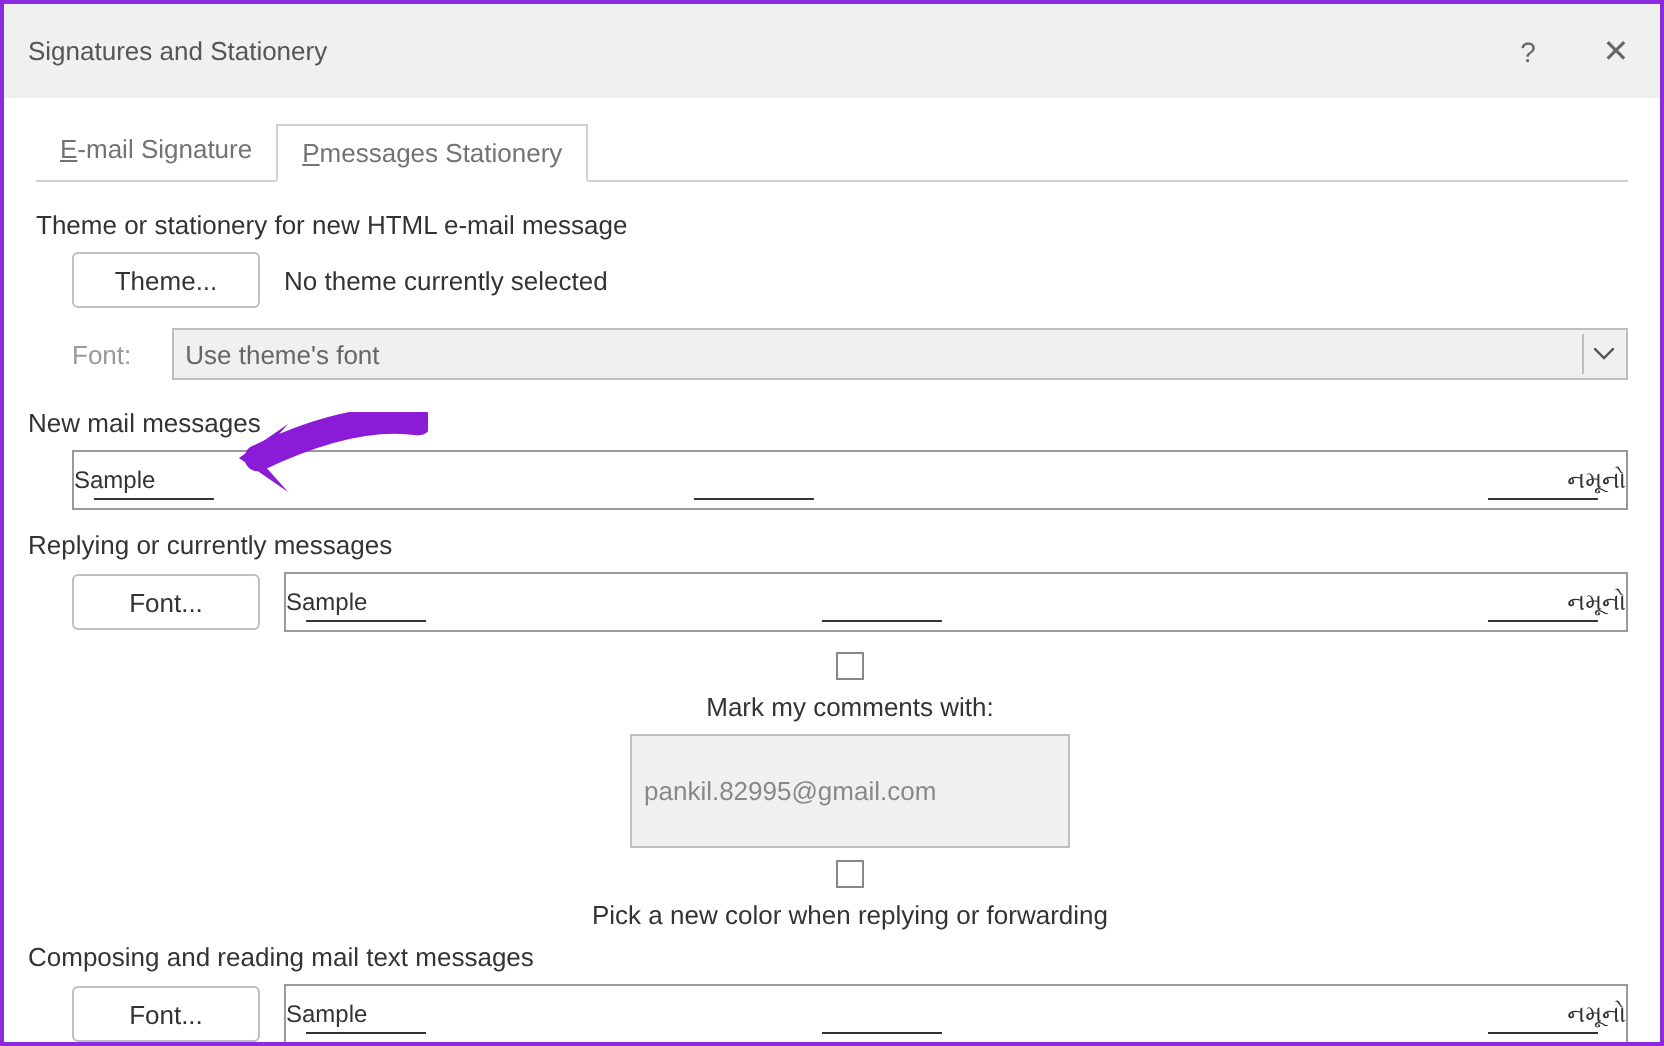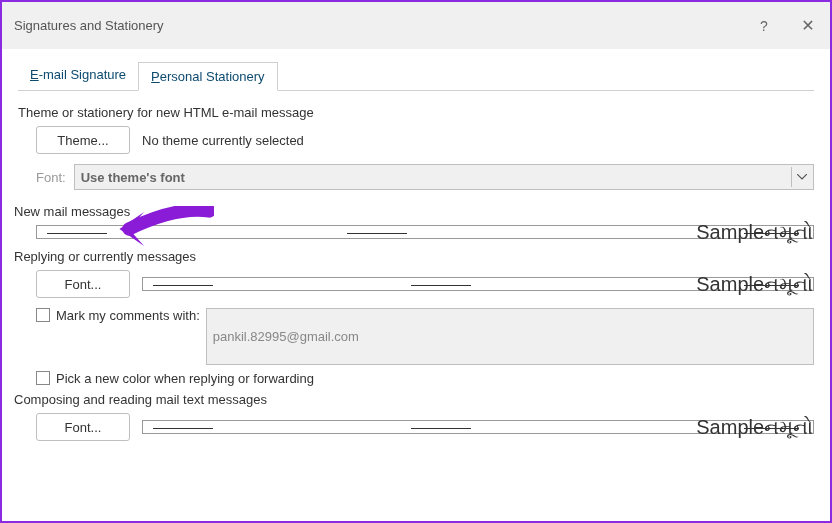--- a/index.html
+++ b/index.html
@@ -2,53 +2,53 @@
 <html><head>
 <meta charset="utf-8">
 <style>
 * { box-sizing: border-box; font-family: "Segoe UI", Tahoma, sans-serif; }
 body { margin: 0; background: #fff; width: 832px; height: 523px; border: 2px solid #8a2be2; position: relative; overflow: hidden; }
 .titlebar { display: flex; align-items: center; height: 47px; background: #f0f0f0; font-size: 13px; color: #555; padding-left: 12px; }
 .titlebar .title { flex: 1; }
 .titlebar .ctrl { width: 44px; height: 34px; display: flex; align-items: center; justify-content: center; color: #666; font-size: 14px; }
 .titlebar .close { font-size: 16px; }
 .tabs { display: flex; padding-left: 16px; margin-top: 12px; }
-.tab { padding: 6px 12px 6px; font-size: 13px; color: #0c4a6e; border-bottom: 2px solid transparent; cursor: pointer; }
+.tab { padding: 6px 12px 6px; font-size: 13px; color: #737373; border-bottom: 2px solid transparent; cursor: pointer; }
 .tab.active { border: 1px solid #d0d0d0; border-bottom: 1px solid #fff; background: #fff; position: relative; top: 1px; }
 .tab .ul { text-decoration: underline; }
 .sep { border-top: 1px solid #d0d0d0; margin: 0 16px; }
 .content { padding: 8px 16px 0 16px; font-size: 13px; color: #333; }
 .section-label { margin-top: 6px; margin-bottom: 6px; }
 .row { display: flex; align-items: center; gap: 12px; margin: 4px 0 10px 18px; }
 .btn { min-width: 94px; height: 28px; background: #fff; border: 1px solid #bfbfbf; border-radius: 3px; font-size: 13px; color: #333; cursor: pointer; display: inline-flex; align-items: center; justify-content: center; }
-.sel-row { display: flex; align-items: center; gap: 8px; margin: 0 0 14px 18px; }
+.sel-row { display: flex; align-items: center; gap: 20px; margin: 0 0 14px 18px; }
 .lbl-disabled { color: #999; }
-.select { flex: 1; height: 26px; border: 1px solid #bfbfbf; display: flex; align-items: center; padding: 0 6px; background: #f0f0f0; color: #666; position: relative; font-weight: bold; }
+.select { flex: 1; height: 26px; border: 1px solid #bfbfbf; display: flex; align-items: center; padding: 0 6px; background: #f0f0f0; color: #666; position: relative; }
 .select .arr { position: absolute; right: 2px; top: 2px; bottom: 2px; width: 20px; border-left: 1px solid #bfbfbf; display:flex; align-items:center; justify-content:center; }
-.preview { flex:1; height: 14px; border: 1px solid #999; display:flex; align-items:center; justify-content:flex-end; font-size: 20px; position: relative; }
+.preview { flex:1; height: 30px; border: 1px solid #999; display:flex; align-items:center; justify-content:space-between; font-size: 12px; position: relative; }
 .preview .uline { position:absolute; bottom:4px; height:1px; background:#333; }
-.chk-row { display:flex; align-items:flex-start; gap:6px; margin:6px 0 6px 18px; }
+.chk-row { display:flex; align-items:center; gap:6px; margin:6px 0 6px 18px;flex-direction:column; }
 .chk { width:14px; height:14px; border:1px solid #888; background:#fff; }
 .txt-input { border:1px solid #bfbfbf; background:#f0f0f0; color:#888; padding:20px 6px; min-width:220px; font-size:13px; }
 
 .arrow { position:absolute; left:108px; top:204px; width:104px; height:46px; pointer-events:none; }
 .arrow svg { width:100%; height:100%; }
 </style>
 </head>
 <body>
 
 <div class="titlebar">
   <span class="title">Signatures and Stationery</span>
   <div class="ctrl">?</div>
   <div class="ctrl close">✕</div>
 </div>
 
 <div class="tabs">
   <div class="tab"><span class="ul">E</span><span>-mail Signature</span></div>
-  <div class="tab active"><span class="ul">P</span><span>ersonal Stationery</span></div>
+  <div class="tab active"><span class="ul">P</span><span>messages Stationery</span></div>
 </div>
 <div class="sep"></div>
 
 <div class="content">
 
   <div class="section-label">Theme or stationery for new HTML e-mail message</div>
   <div class="row">
     <button class="btn"><span class="ul">T</span>heme...</button>
     <span>No theme currently selected</span>
   </div>

